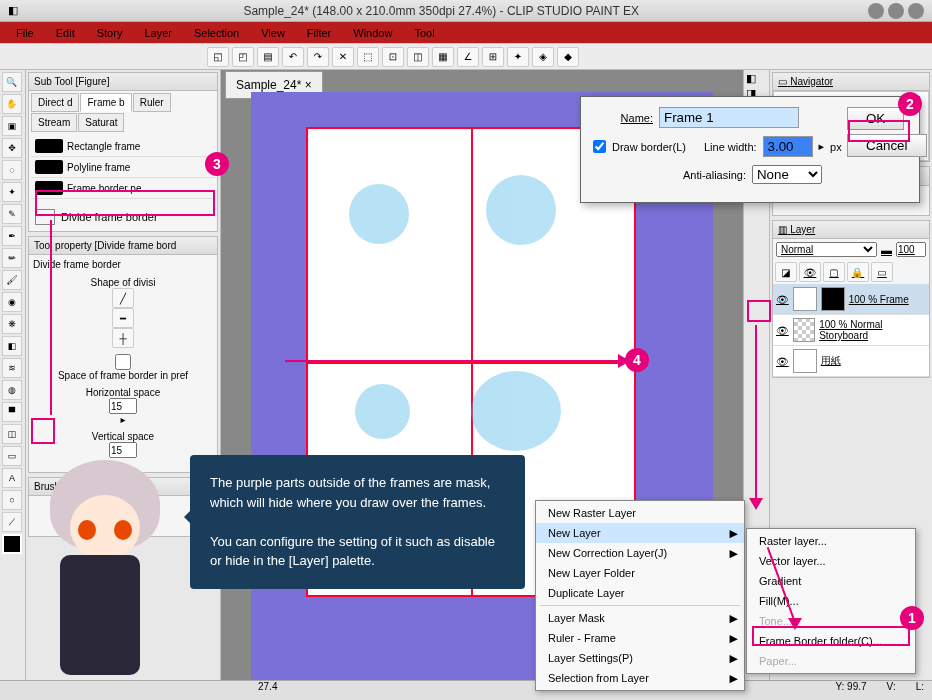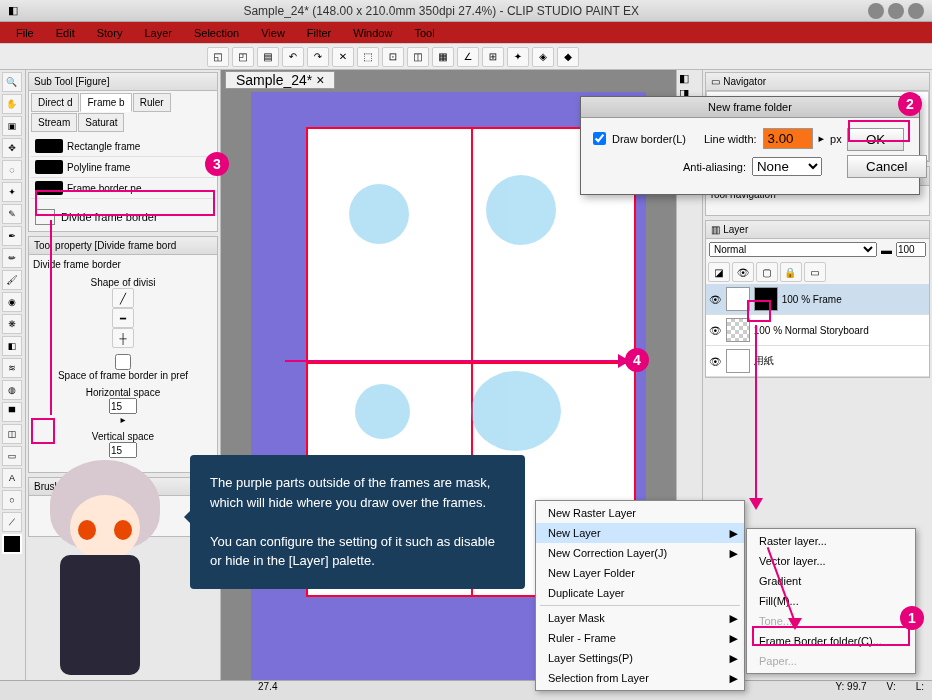--- a/index.html
+++ b/index.html
@@ -21,40 +21,40 @@
 .subtool-tab { padding: 3px 6px; background: #eee; border: 1px solid #bbb; font-size: 10px; }
 .subtool-tab.active { background: #fff; border-bottom-color: #fff; }
 .subtool-list { padding: 2px; }
 .subtool-item { display: flex; align-items: center; padding: 3px 4px; gap: 4px; font-size: 10px; border-bottom: 1px solid #e0e0e0; }
 .subtool-item .thumb { width: 28px; height: 14px; background: #000; border-radius: 2px; }
 .divide-item { display: flex; align-items: center; padding: 4px; gap: 6px; margin-top: 6px; }
 .prop-row { display: flex; align-items: center; padding: 3px 4px; font-size: 10px; flex-direction: column; }
 .prop-row label { flex: 1; }
 .prop-row input { width: 28px; height: 16px; font-size: 10px; }
 .canvas-area { flex: 1; background: #888; position: relative; }
-.canvas-tab { position: absolute; top: 1px; left: 4px; background: #f0f0f0; padding: 0 10px; border: 1px solid #999; font-size: 14px; }
+.canvas-tab { position: absolute; top: 1px; left: 4px; background: #f0f0f0; padding: 6px 10px; border: 1px solid #999; font-size: 12px; }
 .canvas-bg { position: absolute; top: 22px; left: 30px; right: 30px; bottom: 20px; background: #7a70d8; }
 .canvas-page { position: absolute; top: 35px; left: 55px; width: 330px; height: 470px; background: #fff; border: 2px solid #f03; }
 .sketch { position: absolute; inset: 10px; opacity: 0.4; }
 .sketch-line { position: absolute; background: #4db8e8; border-radius: 50%; }
 .frame-line { position: absolute; background: #f03; }
 .right-tools { width: 26px; background: #e8e8e8; border-left: 1px solid #bbb; display: flex; flex-direction: column; gap: 2px; padding: 2px; }
-.right-panels { width: 230px; background: #e8e8e8; border-left: 1px solid #bbb; padding: 2px; }
+.right-panels { width: 163px; background: #e8e8e8; border-left: 1px solid #bbb; padding: 2px; text-decoration: underline; }
 .nav-thumb { width: 100%; height: 70px; background: #fff; border: 1px solid #ccc; display: flex; align-items: center; justify-content: center; }
 .nav-thumb-inner { width: 44px; height: 58px; border: 2px solid #f03; background: #e8f4ff; }
 .layer-list { background: #fff; }
 .layer-item { display: flex; align-items: center; padding: 3px; gap: 4px; border-bottom: 1px solid #ddd; font-size: 10px; }
 .layer-thumb { width: 24px; height: 24px; border: 1px solid #999; background: #fff; }
 .layer-item.sel { background: #cde; }
 .dialog { position: absolute; background: #f5f5f5; border: 1px solid #666; box-shadow: 3px 3px 8px rgba(0,0,0,0.3); }
 .dialog-title { background: linear-gradient(#e0e0e0,#c8c8c8); padding: 4px 8px; font-size: 11px; border-bottom: 1px solid #999; text-align: center; }
 .dialog-body { padding: 10px 12px; font-size: 11px; }
 .dlg-row { display: flex; align-items: center; margin-bottom: 8px; gap: 6px; }
 .dlg-row label { min-width: 60px; text-align: right; text-decoration: underline; }
-.dlg-input { border: 1px solid #999; padding: 2px 4px; width: 140px; background: #f97316; }
+.dlg-input { border: 1px solid #999; padding: 2px 4px; width: 140px; background: #3b82f6; }
 .dlg-btn { padding: 3px 18px; border: 1px solid #999; background: linear-gradient(#fff,#e0e0e0); cursor: pointer; display: block; margin-bottom: 4px; }
 .ctx-menu { position: absolute; background: #f8f8f8; border: 1px solid #888; box-shadow: 2px 2px 6px rgba(0,0,0,0.3); padding: 2px 0; }
 .ctx-item { padding: 4px 18px 4px 12px; font-size: 11px; white-space: nowrap; position: relative; }
 .ctx-item.hl { background: #cde6ff; }
 .ctx-item.dis { color: #aaa; }
 .ctx-item .arrow { position: absolute; right: 6px; }
 .ctx-sep { height: 1px; background: #ccc; margin: 2px 4px; }
 .speech { position: absolute; left: 190px; top: 455px; width: 335px; background: #1a3d5c; color: #fff; padding: 18px 20px; font-size: 13px; line-height: 1.5; border-radius: 4px; z-index: 50; }
 .speech::before { content: ''; position: absolute; left: -18px; top: 50px; border: 12px solid transparent; border-right-color: #1a3d5c; }
 .character { position: absolute; left: 0; bottom: 0; width: 205px; height: 250px; z-index: 51; }
@@ -271,23 +271,26 @@
 </div>
 
 <div class="statusbar">
   <span style="margin-left:250px">27.4</span>
   <span style="margin-left:auto">Y: 99.7</span>
   <span style="margin-left:20px">V:</span>
   <span style="margin-left:20px">L:</span>
 </div>
 
 <div class="dialog" style="top:96px;left:580px;width:340px">
-  <div class="dialog-title">New frame folder</div>
   <div class="dialog-body" style="display:flex">
     <div style="flex:1">
+      <div class="dlg-row">
+        <label>Name:</label>
+        <input class="dlg-input" style="background: rgb(205, 230, 255);" value="Frame 1">
+      </div>
       <div class="dlg-row">
         <input type="checkbox" checked="" style="">
         <span>Draw border(L)</span>
         <span style="margin-left:12px">Line width:</span>
         <input class="dlg-input" style="width: 50px;" value="3.00">
         <span>▸</span>
         <span>px</span>
       </div>
       <div class="dlg-row">
         <span style="margin-left:90px">Anti-aliasing:</span>

